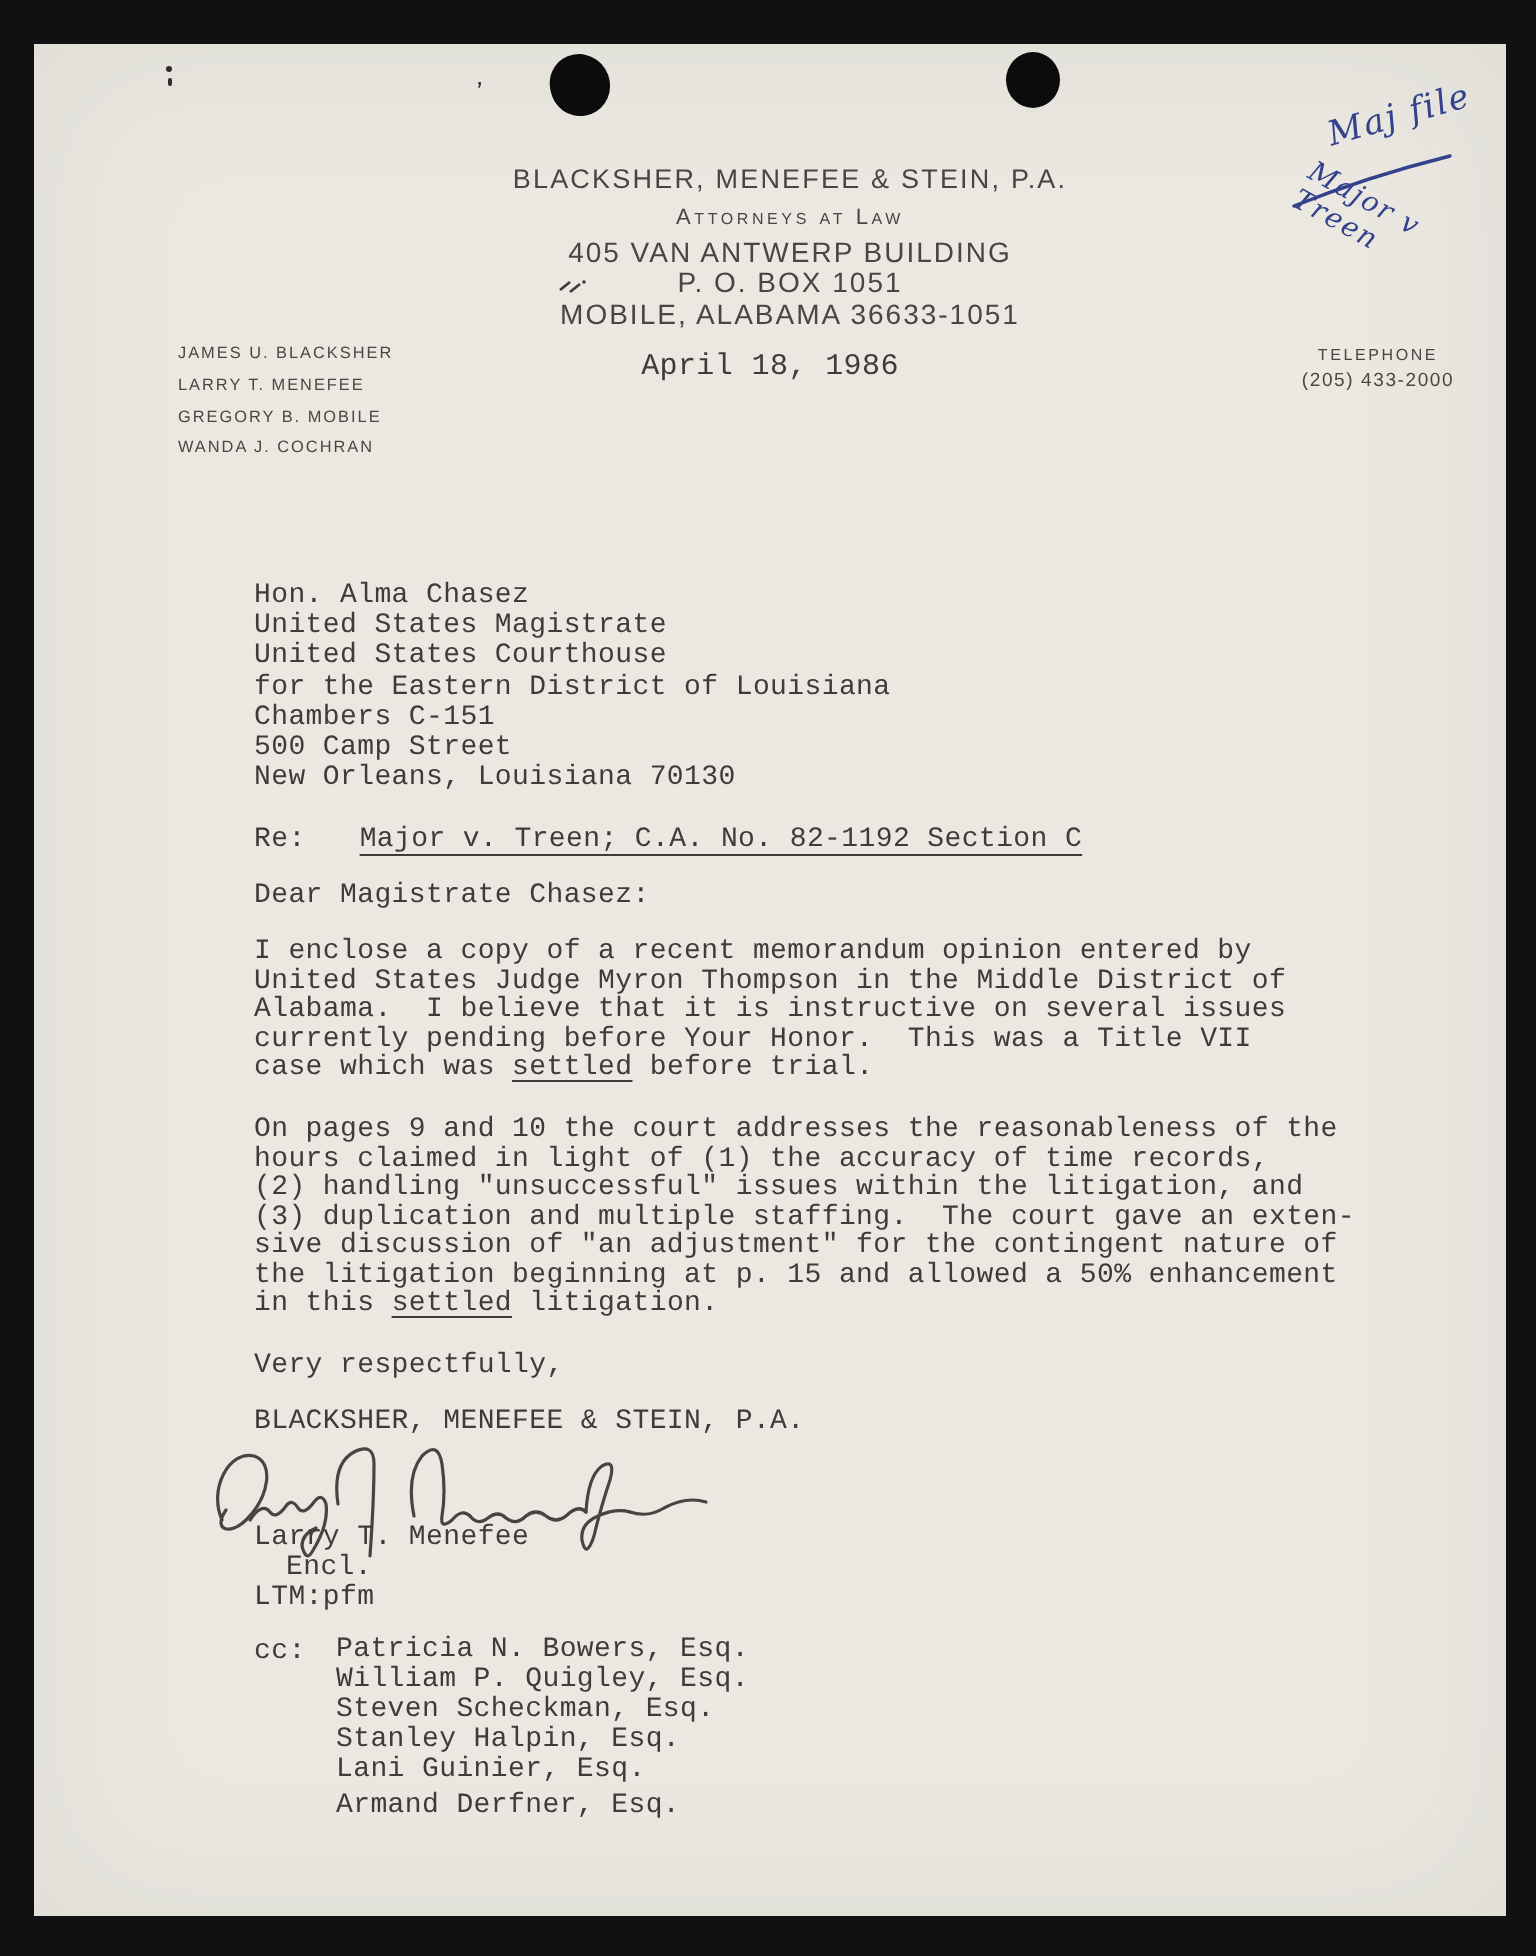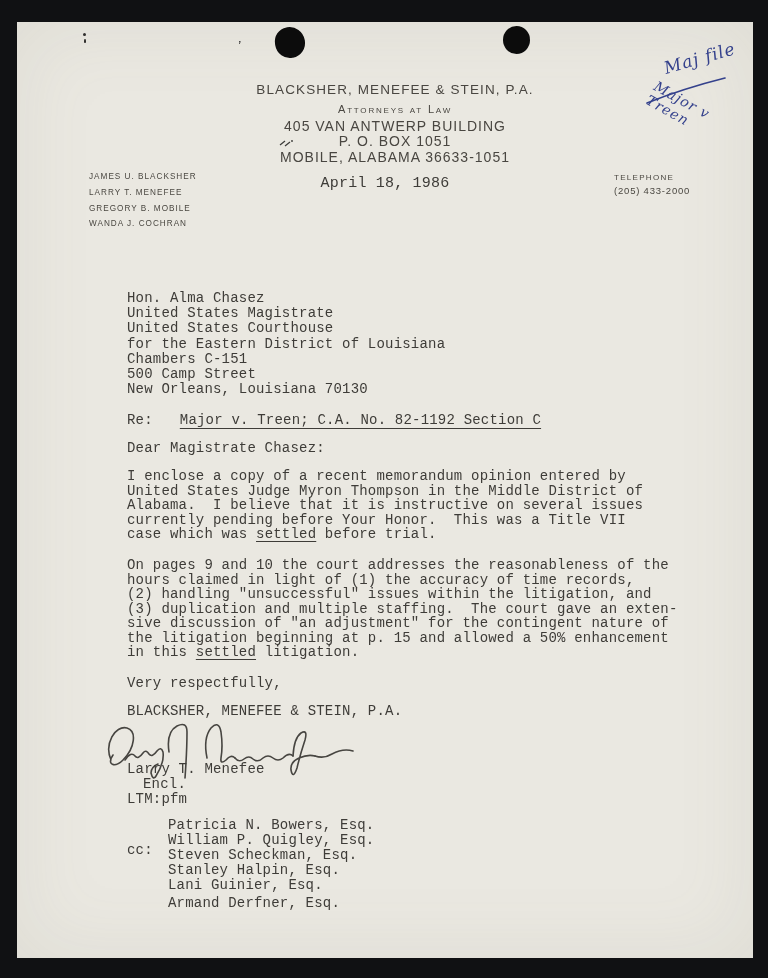--- a/index.html
+++ b/index.html
@@ -29,21 +29,21 @@
   .speck-a { left: 66px; top: 11px; width: 3px; height: 3px; border-radius: 50%; }
   .speck-b { left: 67px; top: 17px; width: 2px; height: 4px; border-radius: 40%; }
   .comma-mark { left: 221px; top: 19px; width: 4px; height: 9px; color: #222; font-size: 13px; line-height: 9px; transform: rotate(6deg); }
 
   
   .lh { position: absolute; left: 20px; width: 716px; text-align: center; color: #494641; }
   .lh-firm { top: 60px; font-size: 13.5px; letter-spacing: 1.1px; }
   .lh-tagline { top: 81px; font-size: 11px; font-variant: small-caps; letter-spacing: 1.8px; }
   .lh-addr { top: 97px; font-size: 14px; letter-spacing: 1px; line-height: 15.4px; }
   .attorneys { position: absolute; left: 72px; top: 147px; font-size: 8.2px; letter-spacing: 1px; line-height: 15.8px; color: #4a4741; }
-  .telephone { position: absolute; left: 597px; top: 151px; width: 150px; color: #4a4741; }
+  .telephone { position: absolute; left: 597px; top: 151px; width: 150px; text-align: center; color: #4a4741; }
   .tel-label { font-size: 8px; letter-spacing: 1.3px; }
   .tel-number { font-size: 9.5px; letter-spacing: 0.8px; margin-top: 3px; }
 
   
   .typed {
     position: absolute;
     font-family: "Liberation Mono", "DejaVu Sans Mono", monospace;
     color: #3e3c38;
     font-size: 14px;
     letter-spacing: 0.2px;
@@ -56,21 +56,21 @@
   .re-subject { margin-left: 27px; text-decoration: underline; text-underline-offset: 4px; text-decoration-thickness: 1px; }
   .salutation { left: 110px; top: 418px; }
   .para-1 { left: 110px; top: 447px; line-height: 14.6px; }
   .para-2 { left: 110px; top: 536px; line-height: 14.5px; }
   .closing { left: 110px; top: 653px; }
   .firm-line { left: 110px; top: 681px; }
   .signer-name { left: 110px; top: 739px; }
   .encl { left: 126px; top: 754px; text-align: right; }
   .initials { left: 110px; top: 769px; }
   .cc-row { left: 110px; top: 796px; display: flex; }
-  .cc-label { width: 41px; margin-top: 24px; }
+  .cc-label { width: 41px; }
   .cc-list { line-height: 15.1px; }
   .cc-list .line:last-child { margin-top: 3px; }
   u { text-decoration: underline; text-underline-offset: 2.5px; text-decoration-thickness: 1px; }
 
   
   .sig { position: absolute; left: 86px; top: 696px; }
 
   
   .hand {
     position: absolute;

